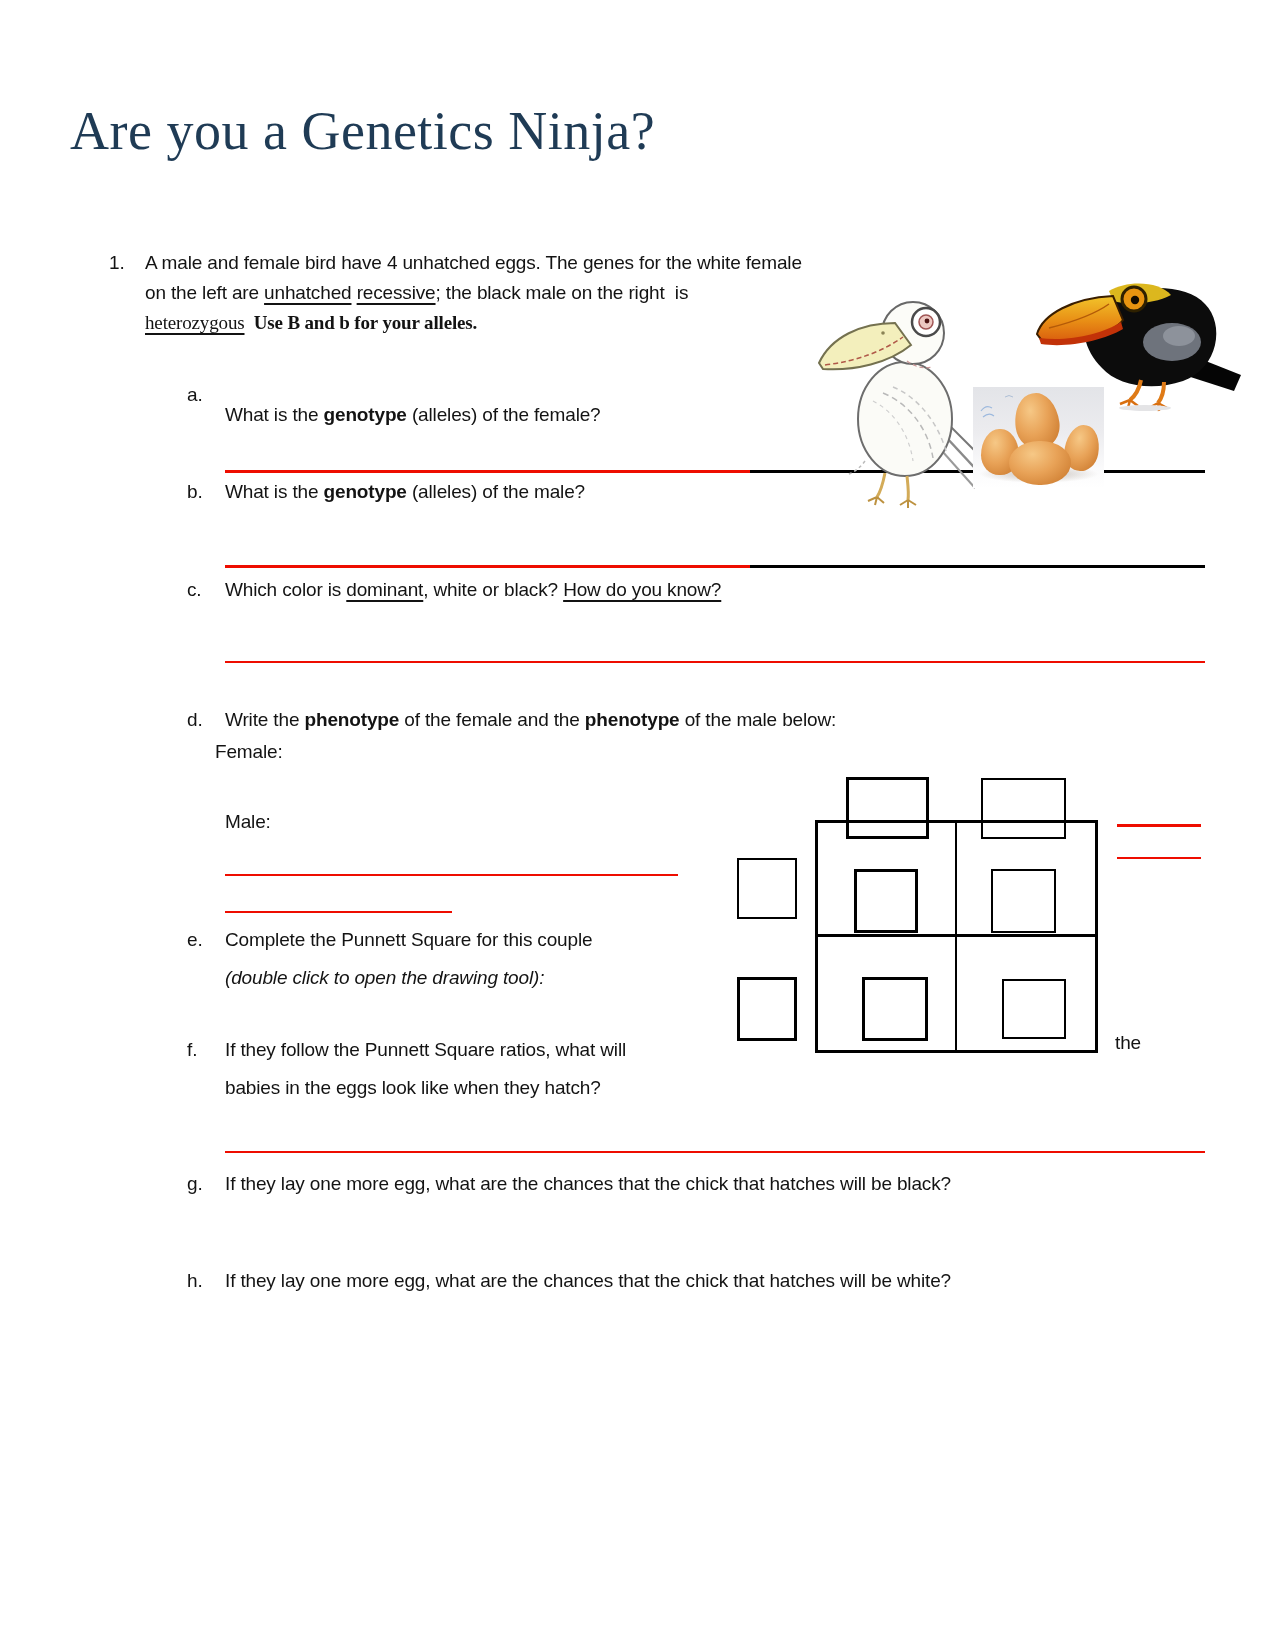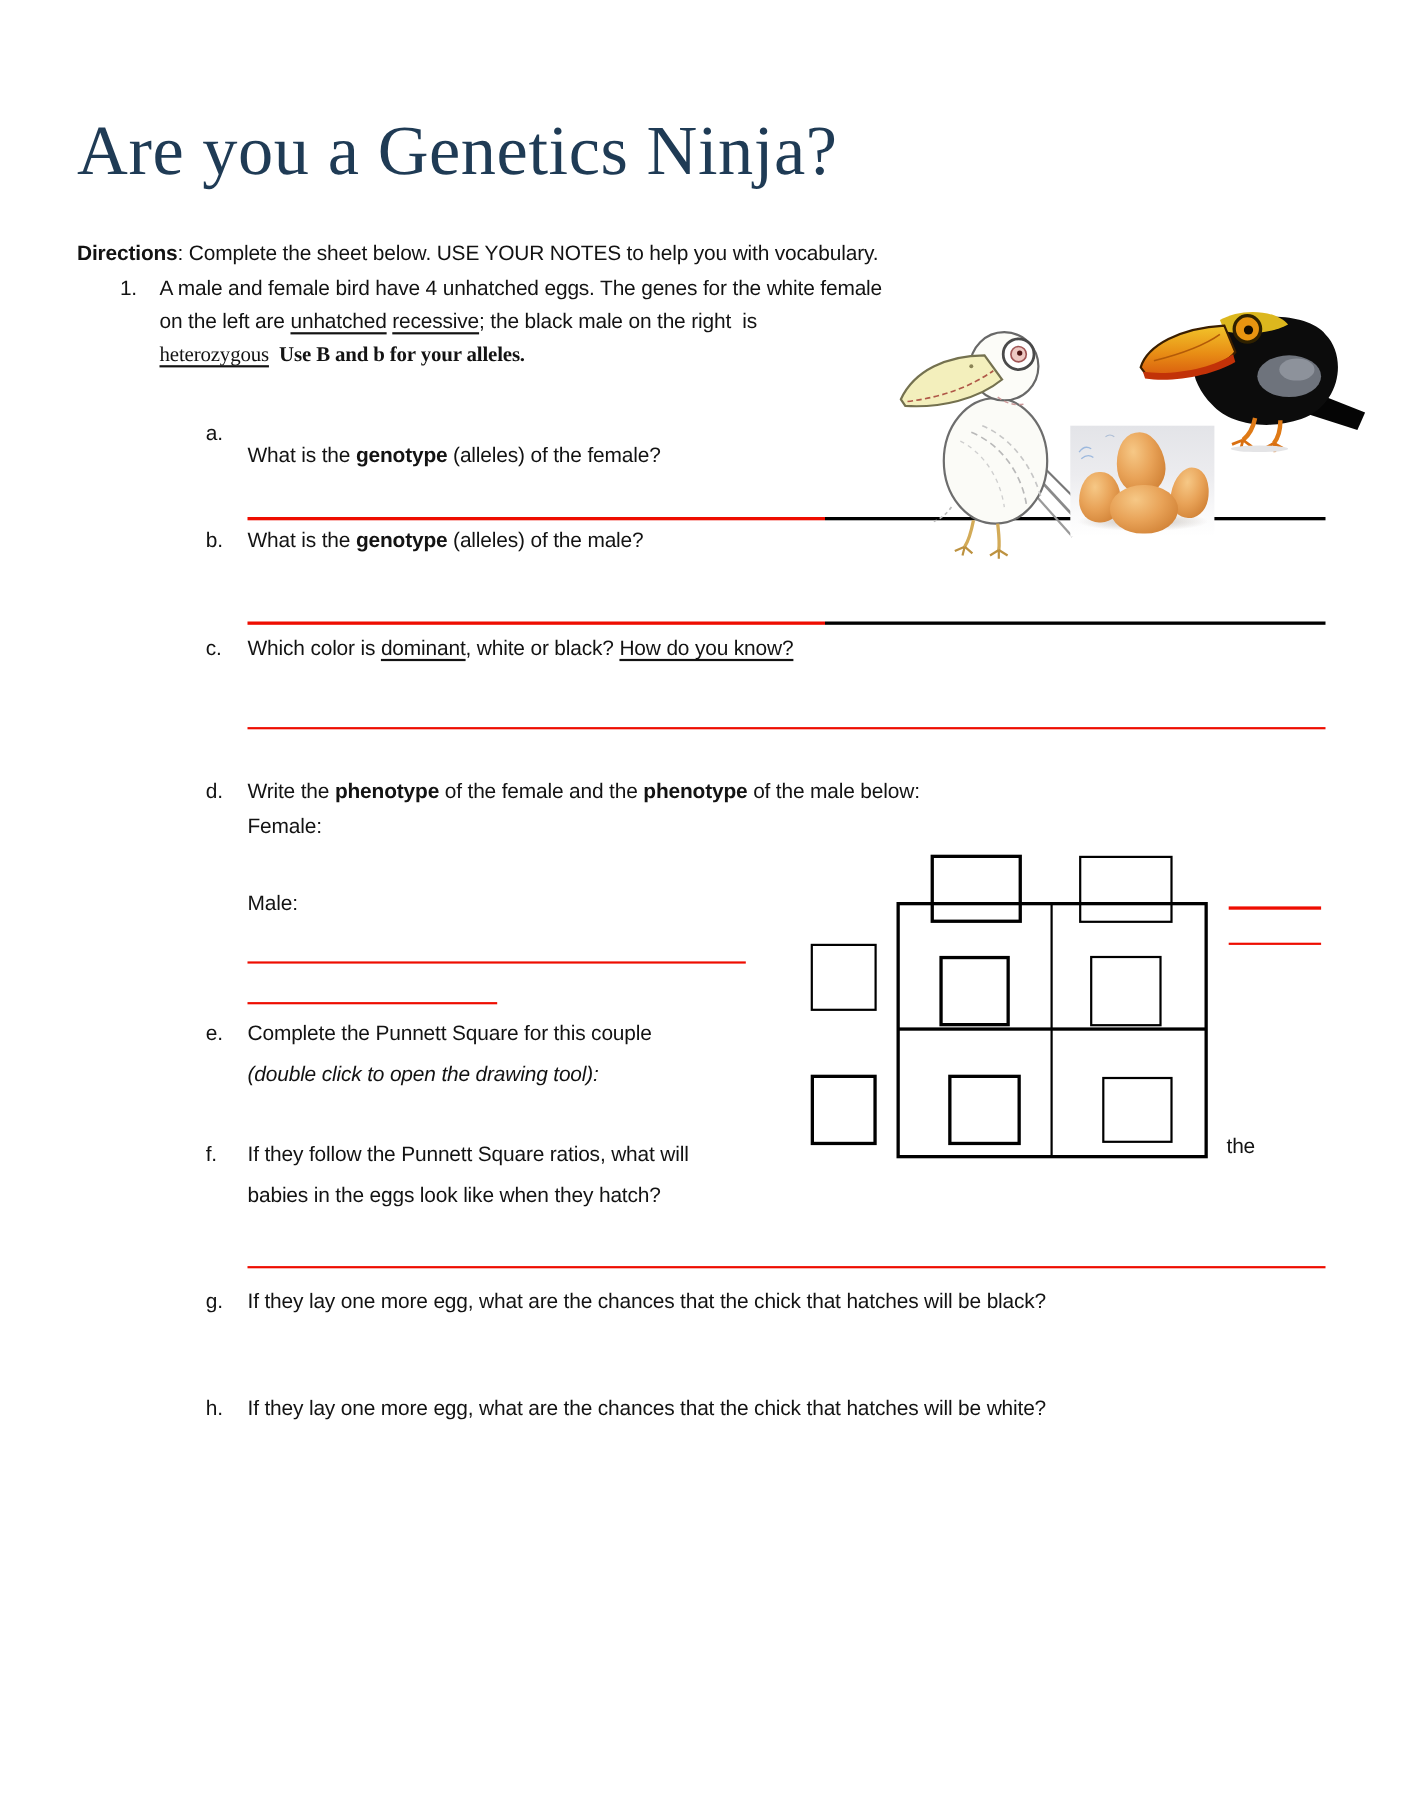--- a/index.html
+++ b/index.html
@@ -10,21 +10,21 @@
     font-family:"Liberation Sans",sans-serif;
     color:#131313;
     overflow:hidden;
   }
   .t{position:absolute;font-size:19px;letter-spacing:-0.15px;white-space:pre;color:#131313;}
   .b{font-weight:bold;}
   .u{text-decoration:underline;text-decoration-thickness:1.5px;text-underline-offset:4px;}
   .title{
     position:absolute;left:70px;top:100px;
     font-family:"Liberation Serif",serif;
-    font-size:64px;letter-spacing:0.5px;
+    font-size:54px;letter-spacing:0.5px;
     color:#1f3b55;font-weight:400;white-space:pre;
   }
   .rule{position:absolute;}
   .red{background:#ee0d00;}
   .blk{background:#000000;}
   .box{position:absolute;border:2px solid #000;background:transparent;box-sizing:border-box;}
   .box.thick{border-width:3px;}
   .eggs{
     position:absolute;left:973px;top:387px;width:131px;height:101px;
     background:linear-gradient(180deg,#e3e4e8 0%,#ececef 45%,#fafafb 80%,#ffffff 100%);
@@ -35,21 +35,20 @@
   .eggshadow{position:absolute;background:radial-gradient(ellipse,rgba(90,70,50,0.35),rgba(90,70,50,0) 70%);border-radius:50%;}
   svg{position:absolute;overflow:visible;}
 </style>
 </head>
 <body>
 
 <div id="page">
 
   <div class="title">Are you a Genetics Ninja?</div>
 
-  <div class="t" style="left:70px;top:220px;"><span class="b">Directions</span><span>: Complete the sheet below. USE YOUR NOTES to help you with vocabulary.</span></div>
 
   <div class="t" style="left:109px;top:252px;">1.</div>
   <div class="t" style="left:145px;top:252px;">A male and female bird have 4 unhatched eggs. The genes for the white female</div>
   <div class="t" style="left:145px;top:282px;"><span>on the left are </span><span class="u">unhatched</span><span> </span><span class="u">recessive</span><span>; the black male on the right  is</span></div>
   <div class="t" style="left:145px;top:312px;font-family:Liberation Serif, serif;"><span class="u">heterozygous</span><span>  </span><span class="b">Use B and b for your alleles.</span></div>
 
   <div class="t" style="left:187px;top:384px;">a.</div>
   <div class="t" style="left:225px;top:404px;"><span>What is the </span><span class="b">genotype</span><span> (alleles) of the female?</span></div>
   <div class="rule red" style="left:225px;top:470px;width:525px;height:2.5px;"></div>
   <div class="rule blk" style="left:750px;top:470px;width:455px;height:2.5px;"></div>
@@ -58,21 +57,21 @@
   <div class="t" style="left:225px;top:481px;"><span>What is the </span><span class="b">genotype</span><span> (alleles) of the male?</span></div>
   <div class="rule red" style="left:225px;top:565px;width:525px;height:2.5px;"></div>
   <div class="rule blk" style="left:750px;top:565px;width:455px;height:3px;"></div>
 
   <div class="t" style="left:187px;top:579px;">c.</div>
   <div class="t" style="left:225px;top:579px;"><span>Which color is </span><span class="u">dominant</span><span>, white or black? </span><span class="u">How do you know?</span></div>
   <div class="rule red" style="left:225px;top:661px;width:980px;height:1.5px;"></div>
 
   <div class="t" style="left:187px;top:709px;">d.</div>
   <div class="t" style="left:225px;top:709px;"><span>Write the </span><span class="b">phenotype</span><span> of the female and the </span><span class="b">phenotype</span><span> of the male below:</span></div>
-  <div class="t" style="left:225px;top:741px;">Female:</div>
+  <div class="t" style="left:215px;top:741px;">Female:</div>
   <div class="t" style="left:225px;top:811px;">Male:</div>
   <div class="rule red" style="left:225px;top:874px;width:453px;height:2px;"></div>
   <div class="rule red" style="left:225px;top:911px;width:227px;height:2px;"></div>
 
   <div class="t" style="left:187px;top:929px;">e.</div>
   <div class="t" style="left:225px;top:929px;">Complete the Punnett Square for this couple</div>
   <div class="t" style="left:225px;top:967px;font-style:italic;">(double click to open the drawing tool):</div>
 
   <div class="t" style="left:187px;top:1039px;">f.</div>
   <div class="t" style="left:225px;top:1039px;">If they follow the Punnett Square ratios, what will</div>

